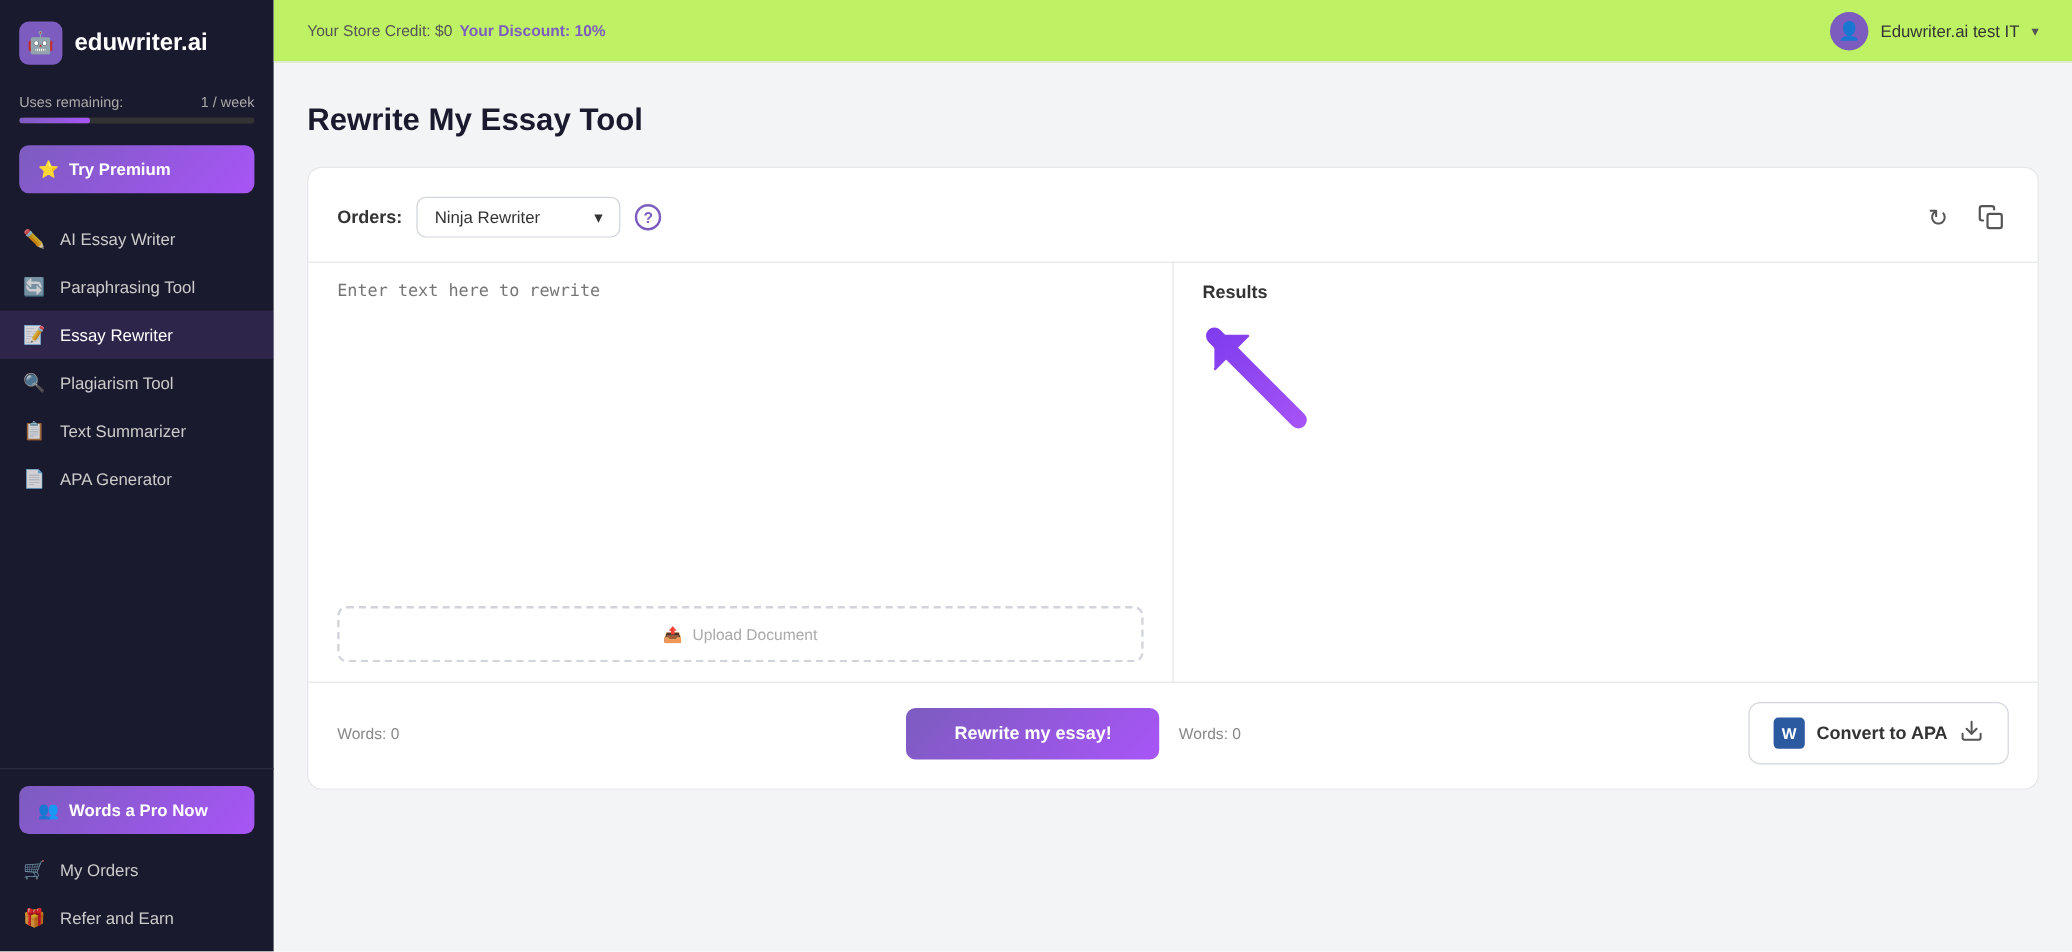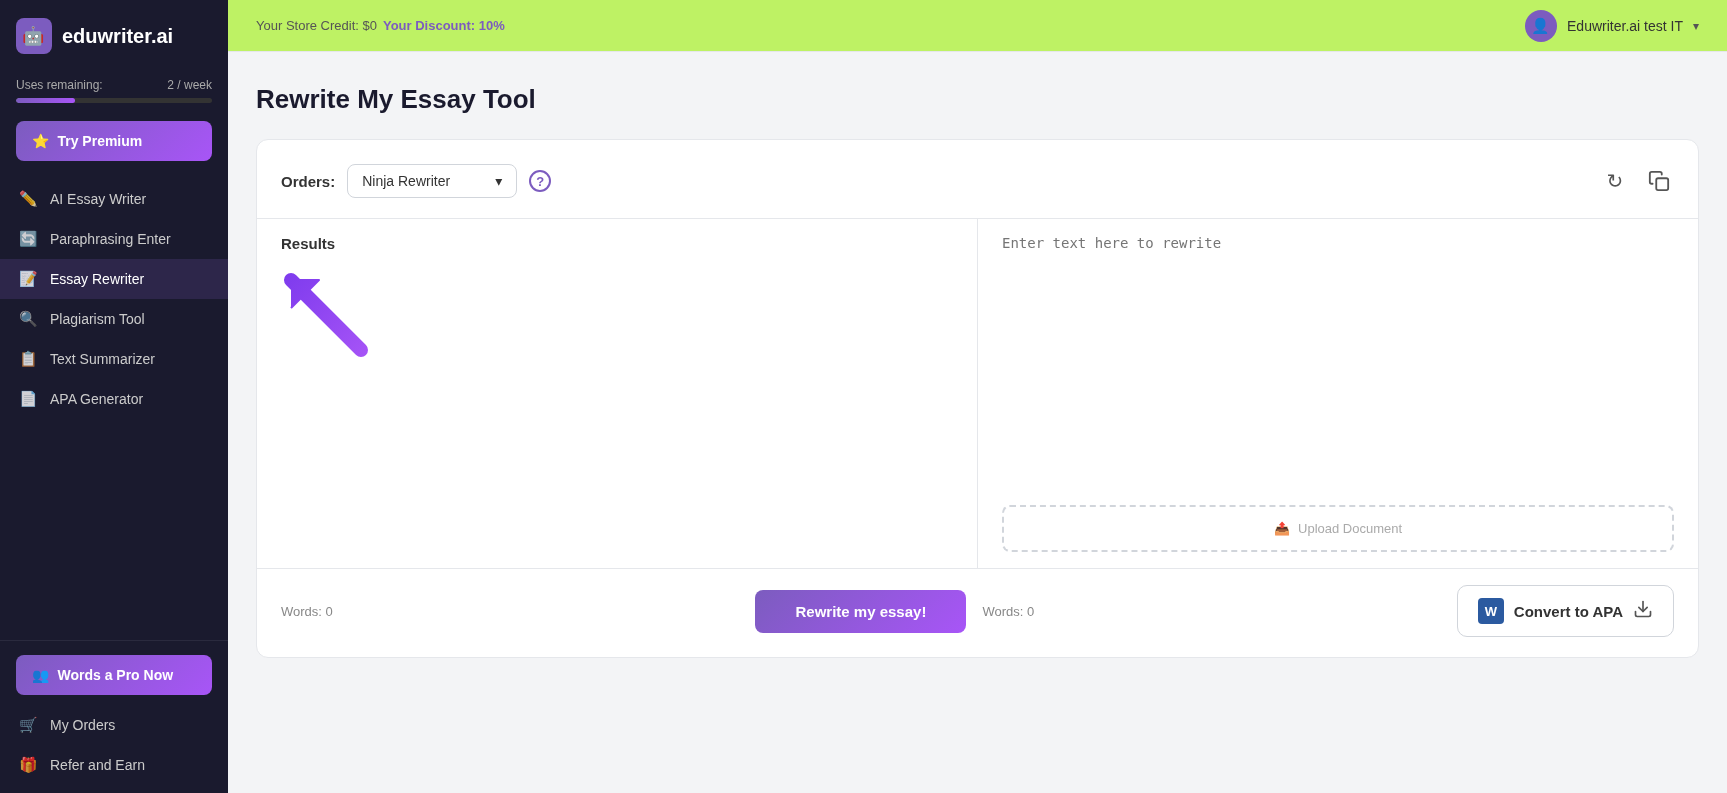--- a/index.html
+++ b/index.html
@@ -411,40 +411,40 @@
 
 <aside class="sidebar">
   <div class="sidebar-logo">
     <div class="logo-icon">🤖</div>
     <span class="logo-text">eduwriter.ai</span>
   </div>
 
   <div class="sidebar-uses">
     <div class="uses-row">
       <span>Uses remaining:</span>
-      <span>2 / week</span>
+      <span>1 / week</span>
     </div>
     <div class="uses-bar">
       <div class="uses-bar-fill" style="width: 30%"></div>
     </div>
   </div>
 
   <button class="try-premium-btn">
     <span>⭐</span>
     <span>Try Premium</span>
   </button>
 
   <nav class="sidebar-nav">
     <div class="nav-item">
       <span class="nav-icon">✏️</span>
       <span>AI Essay Writer</span>
     </div>
     <div class="nav-item">
       <span class="nav-icon">🔄</span>
-      <span>Paraphrasing Enter</span>
+      <span>Paraphrasing Tool</span>
     </div>
     <div class="nav-item active">
       <span class="nav-icon">📝</span>
       <span>Essay Rewriter</span>
     </div>
     <div class="nav-item">
       <span class="nav-icon">🔍</span>
       <span>Plagiarism Tool</span>
     </div>
     <div class="nav-item">
@@ -508,41 +508,41 @@
               <rect x="9" y="9" width="13" height="13" rx="2" ry="2"></rect>
               <path d="M5 15H4a2 2 0 0 1-2-2V4a2 2 0 0 1 2-2h9a2 2 0 0 1 2 2v1"></path>
             </svg>
           </div>
         </div>
       </div>
 
       <div class="panels">
 
         <div class="panel">
+          <textarea class="panel-placeholder" style="width: 100%; height: 260px; border: none; resize: none; font-size: 14px; color: rgb(170, 170, 170); outline: none; background: transparent;" placeholder="Enter text here to rewrite"></textarea>
+          <div class="upload-area">
+            <span>📤</span>
+            <span>Upload Document</span>
+          </div>
+        </div>
+
+        <div class="panel">
           <div class="panel-label">Results</div>
           <div class="results-area">
 
             <svg width="90" height="90" viewBox="0 0 90 90" fill="none" xmlns="http://www.w3.org/2000/svg">
               <defs>
                 <linearGradient id="arrowGrad" x1="90" y1="90" x2="0" y2="0" gradientUnits="userSpaceOnUse">
                   <stop offset="0%" stop-color="#a855f7"></stop>
                   <stop offset="100%" stop-color="#7c3aed"></stop>
                 </linearGradient>
               </defs>
               <line x1="80" y1="80" x2="10" y2="10" stroke="url(#arrowGrad)" stroke-width="14" stroke-linecap="round"></line>
               <polyline points="10,10 38,10 10,38" fill="url(#arrowGrad)" stroke="url(#arrowGrad)" stroke-width="2" stroke-linejoin="round"></polyline>
             </svg>
-          </div>
-        </div>
-
-        <div class="panel">
-          <textarea class="panel-placeholder" style="width: 100%; height: 260px; border: none; resize: none; font-size: 14px; color: rgb(170, 170, 170); outline: none; background: transparent;" placeholder="Enter text here to rewrite"></textarea>
-          <div class="upload-area">
-            <span>📤</span>
-            <span>Upload Document</span>
           </div>
         </div>
       </div>
 
       <div class="bottom-row">
         <span class="words-count">Words: 0</span>
         <button class="reword-btn">Rewrite my essay!</button>
         <span class="words-right">Words: 0</span>
         <button class="convert-btn">
           <div class="word-icon">W</div>

